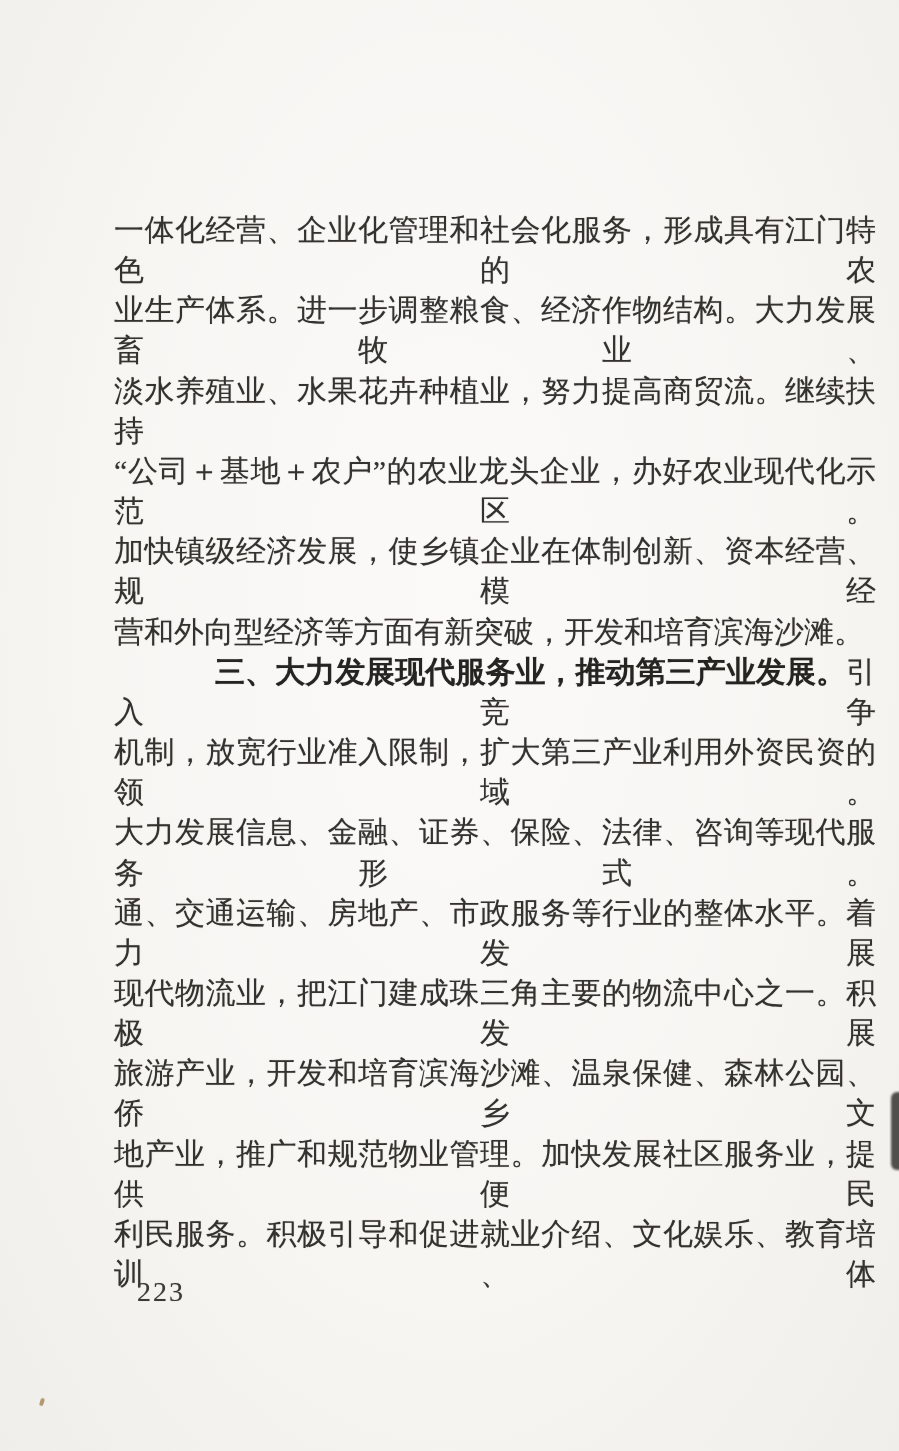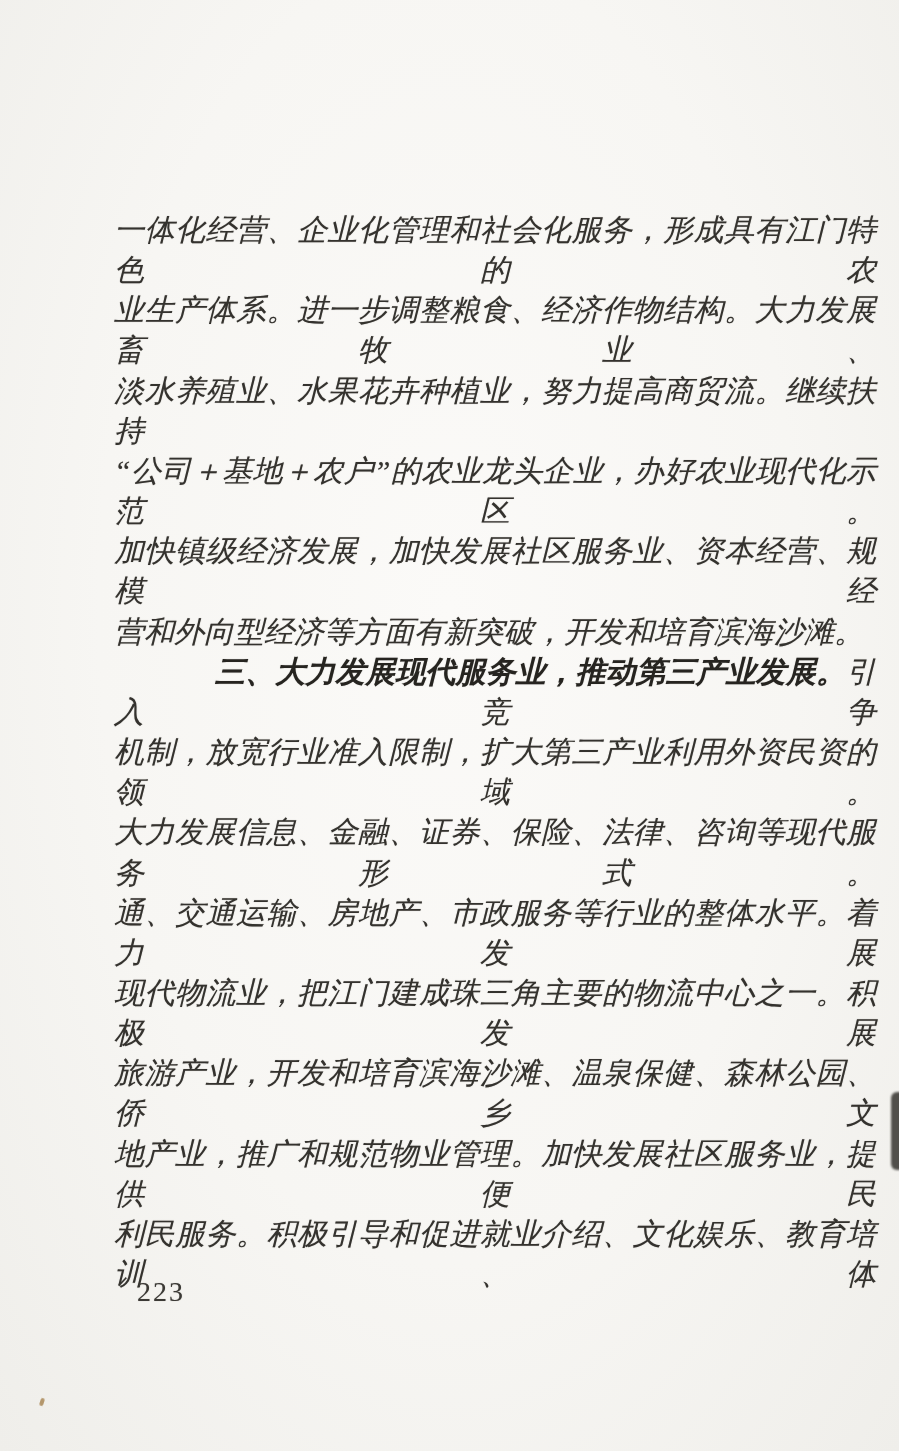--- a/index.html
+++ b/index.html
@@ -23,21 +23,20 @@
     top: 210px;
     width: 762px;
     font-size: 30px;
     line-height: 40.15px;
     color: #34322e;
     text-shadow: 0 0 1px rgba(52, 50, 46, 0.38);
   }
   .line {
     text-align: left;
     white-space: normal;
-    font-style: italic;
   }
   .line.justify {
     text-align: justify;
     text-align-last: justify;
   }
   .line.indent {
     text-indent: 2em;
   }
   .bold {
     font-weight: 700;
@@ -78,21 +77,21 @@
 </style>
 </head>
 <body>
 
 <div class="page">
   <div class="text-block" id="text-block">
       <div class="line justify">一体化经营、企业化管理和社会化服务，形成具有江门特色的农</div>
       <div class="line justify">业生产体系。进一步调整粮食、经济作物结构。大力发展畜牧业、</div>
       <div class="line justify">淡水养殖业、水果花卉种植业，努力提高商贸流。继续扶持</div>
       <div class="line justify">“公司＋基地＋农户”的农业龙头企业，办好农业现代化示范区。</div>
-      <div class="line justify">加快镇级经济发展，加快发展社区服务业、资本经营、规模经</div>
+      <div class="line justify">加快镇级经济发展，使乡镇企业在体制创新、资本经营、规模经</div>
       <div class="line">营和外向型经济等方面有新突破，开发和培育滨海沙滩。</div>
       <div class="line indent justify"><span class="bold">三、大力发展现代服务业，推动第三产业发展。</span>引入竞争</div>
       <div class="line justify">机制，放宽行业准入限制，扩大第三产业利用外资民资的领域。</div>
       <div class="line justify">大力发展信息、金融、证券、保险、法律、咨询等现代服务形式。</div>
       <div class="line justify">通、交通运输、房地产、市政服务等行业的整体水平。着力发展</div>
       <div class="line justify">现代物流业，把江门建成珠三角主要的物流中心之一。积极发展</div>
       <div class="line justify">旅游产业，开发和培育滨海沙滩、温泉保健、森林公园、侨乡文</div>
       <div class="line justify">地产业，推广和规范物业管理。加快发展社区服务业，提供便民</div>
       <div class="line justify">利民服务。积极引导和促进就业介绍、文化娱乐、教育培训、体</div>
     </div>

